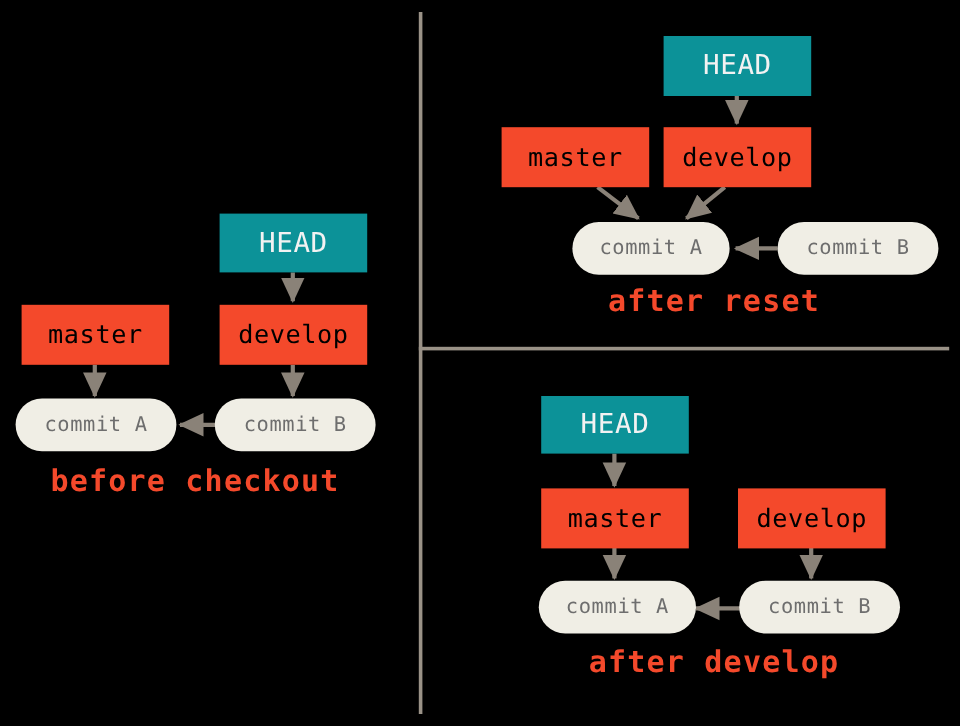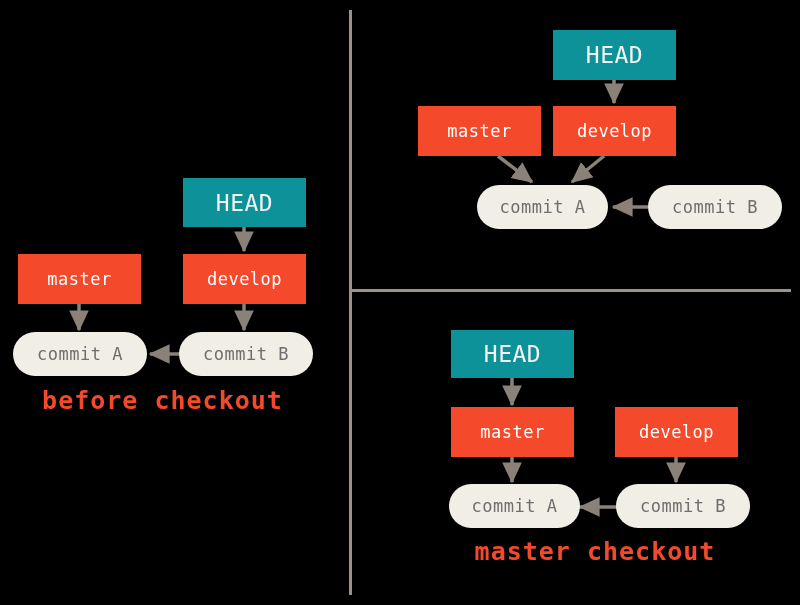--- a/index.html
+++ b/index.html
@@ -28,22 +28,22 @@
     box-sizing: border-box;
     letter-spacing: 0.5px;
   }
   .node.head {
     background: #0C9298;
     color: #F2F2F2;
     font-size: 23px;
   }
   .node.branch {
     background: #F4492B;
-    color: #ffffff;
-    font-size: 17px;
+    color: #000000;
+    font-size: 21px;
   }
   .node.commit {
     background: #F0EEE5;
     color: #6E6E6E;
     border-radius: 999px;
     font-size: 17px;
   }
   .caption {
     position: absolute;
     color: #F4492B;
@@ -113,26 +113,27 @@
   <div class="node head" style="left:553px; top:30px; width:123px; height:50px;">HEAD</div>
 
   <div class="node branch" style="left:418px; top:106px; width:123px; height:50px;">master</div>
 
   <div class="node branch" style="left:553px; top:106px; width:123px; height:50px;">develop</div>
 
   <div class="node commit" style="left:477px; top:185px; width:131px; height:44px;">commit A</div>
 
   <div class="node commit" style="left:648px; top:185px; width:134px; height:44px;">commit B</div>
 
+  <div class="caption" style="left:430px; top:236px; width:330px;">after reset</div>
 
   <div class="node head" style="left:451px; top:330px; width:123px; height:48px;">HEAD</div>
 
   <div class="node branch" style="left:451px; top:407px; width:123px; height:50px;">master</div>
 
   <div class="node branch" style="left:615px; top:407px; width:123px; height:50px;">develop</div>
 
   <div class="node commit" style="left:449px; top:484px; width:131px; height:44px;">commit A</div>
 
   <div class="node commit" style="left:616px; top:484px; width:134px; height:44px;">commit B</div>
 
-  <div class="caption" style="left:430px; top:537px; width:330px;">master checkout</div>
+  <div class="caption" style="left:430px; top:537px; width:330px;">after develop</div>
 
 </div>
 
 </body></html>

